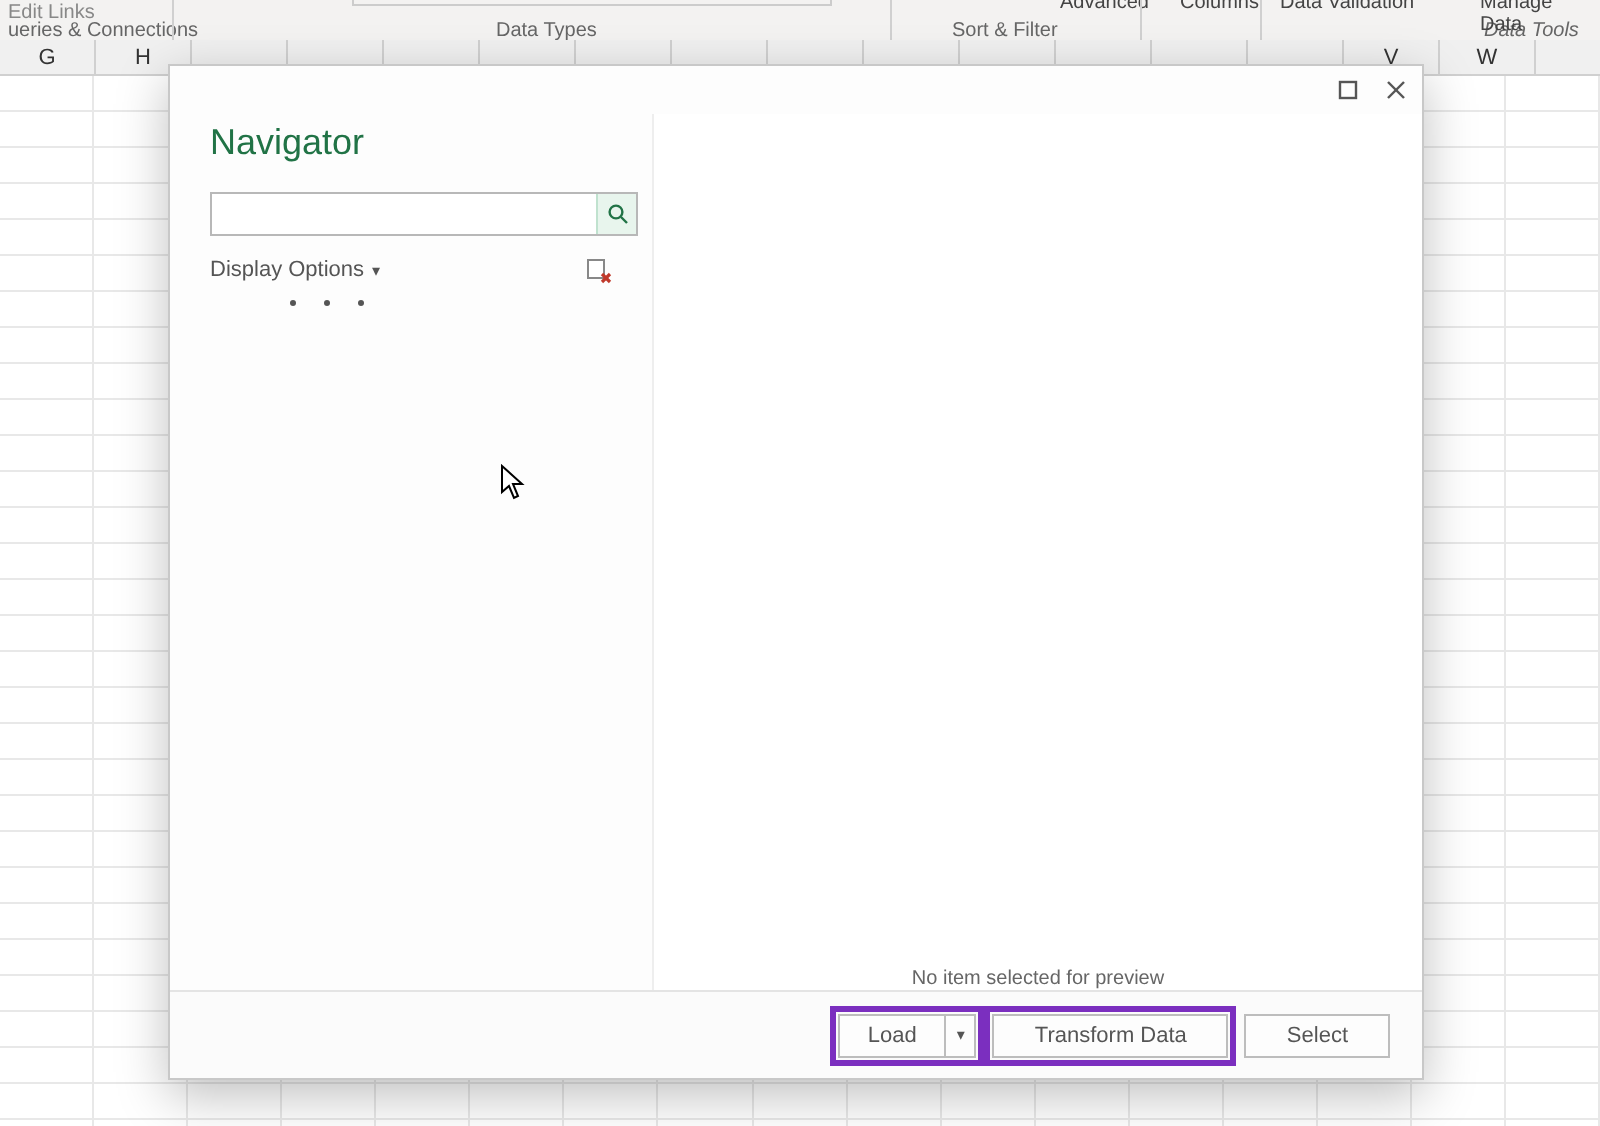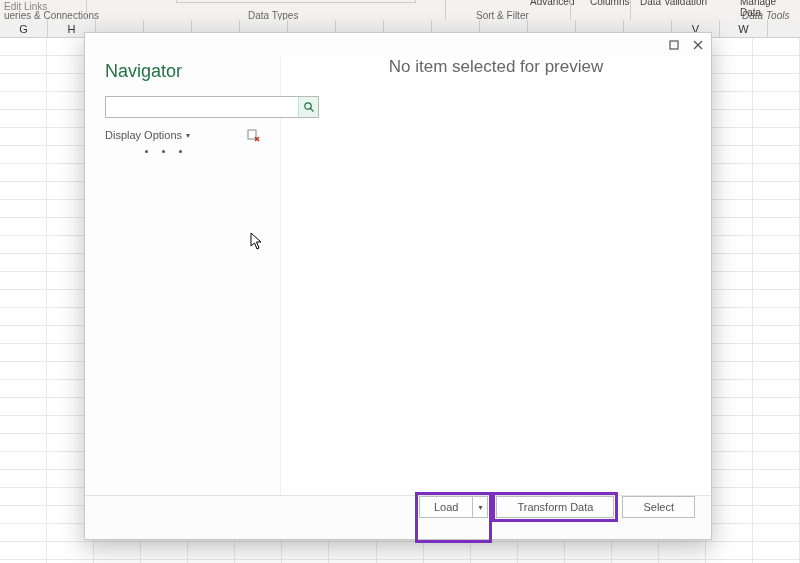--- a/index.html
+++ b/index.html
@@ -36,38 +36,38 @@
   .dialog {
     position: absolute; left: 84px; top: 32px; width: 628px; height: 508px;
     background: #fdfdfd; border: 1px solid #c8c8c8;
     box-shadow: 0 8px 24px rgba(0,0,0,0.25);
     display: flex; flex-direction: column;
   }
   .titlebar { height: 24px; display: flex; justify-content: flex-end; align-items: center; padding-right: 6px; gap: 10px; }
   .titlebar .tb-btn { width: 14px; height: 14px; display: flex; align-items: center; justify-content: center; color: #555; font-size: 12px; cursor: pointer; }
   .titlebar .tb-btn svg { stroke: #555; }
   .dlgbody { flex: 1; display: flex; min-height: 0; }
-  .leftpanel { width: 196px; padding: 4px 20px 12px 20px; border-right: 1px solid #eee; display: flex; flex-direction: column; }
+  .leftpanel { width: 242px; padding: 4px 20px 12px 20px; border-right: 1px solid #eee; display: flex; flex-direction: column; }
   .leftpanel h1 { font-size: 18px; font-weight: 400; color: #217346; margin-bottom: 14px; }
   .searchwrap { position: relative; width: 214px; height: 22px; border: 1px solid #b8b8b8; margin-bottom: 10px; display:flex; }
   .searchwrap input { flex: 1; border: none; outline: none; padding: 0 4px; font-size: 12px; font-style: italic; color: #888; }
   .searchwrap .sbtn { width: 20px; background: #e8f5ed; border-left: 1px solid #c0e2cf; display: flex; align-items: center; justify-content: center; cursor: pointer; }
   .searchwrap .sbtn svg { stroke: #217346; }
   .checkrow { display: flex; align-items: center; gap: 6px; font-size: 11px; color: #555; margin-bottom: 8px; }
   .checkrow input { width: 12px; height: 12px; }
   .disprow { display: flex; justify-content: space-between; font-size: 11px; color: #555; margin-bottom: 6px; }
   .disprow .dop { display:flex; align-items:center; gap:4px; cursor:pointer; }
   .disprow .dop .caret { font-size: 8px; }
   .disprow .refresh { width: 14px; height: 14px; cursor: pointer; }
   .loading-dots { display: flex; gap: 14px; padding-left: 40px; margin-top: 2px; }
   .loading-dots span { width: 3px; height: 3px; background: #555; border-radius: 50%; }
 
-  .rightpanel { flex: 1; display: flex; align-items: flex-start; justify-content: center; color: #666; font-size: 17px; background:#fff; }
-
-  .footer { height: 44px; border-top: 1px solid #e4e4e4; display: flex; justify-content: flex-end; gap: 8px; padding-right: 16px; background:#fbfbfb; }
+  .rightpanel { flex: 1; display: flex; align-items: flex-end; justify-content: center; color: #666; font-size: 10px; background:#fff; }
+
+  .footer { height: 44px; border-top: 1px solid #e4e4e4; display: flex; align-items: center; justify-content: flex-end; gap: 8px; padding-right: 16px; background:#fbfbfb; }
   .btn { height: 22px; padding: 0 20px; font-size: 11px; background: #fdfdfd; border: 1px solid #bdbdbd; color: #555; cursor: pointer; display: flex; align-items: center; justify-content: center; }
   .btn-split { display: flex; }
   .btn-split .main { border-right: none; padding: 0 14px; }
   .btn-split .drop { width: 16px; padding: 0; border-left: 1px solid #bdbdbd; font-size: 8px; }
   .hl { outline: 3px solid #7b2fbf; outline-offset: 1px; }
 
   .cursor { position: absolute; left: 250px; top: 232px; pointer-events: none; }
   .cursor svg { width: 16px; height: 20px; }
 </style>
 </head>

